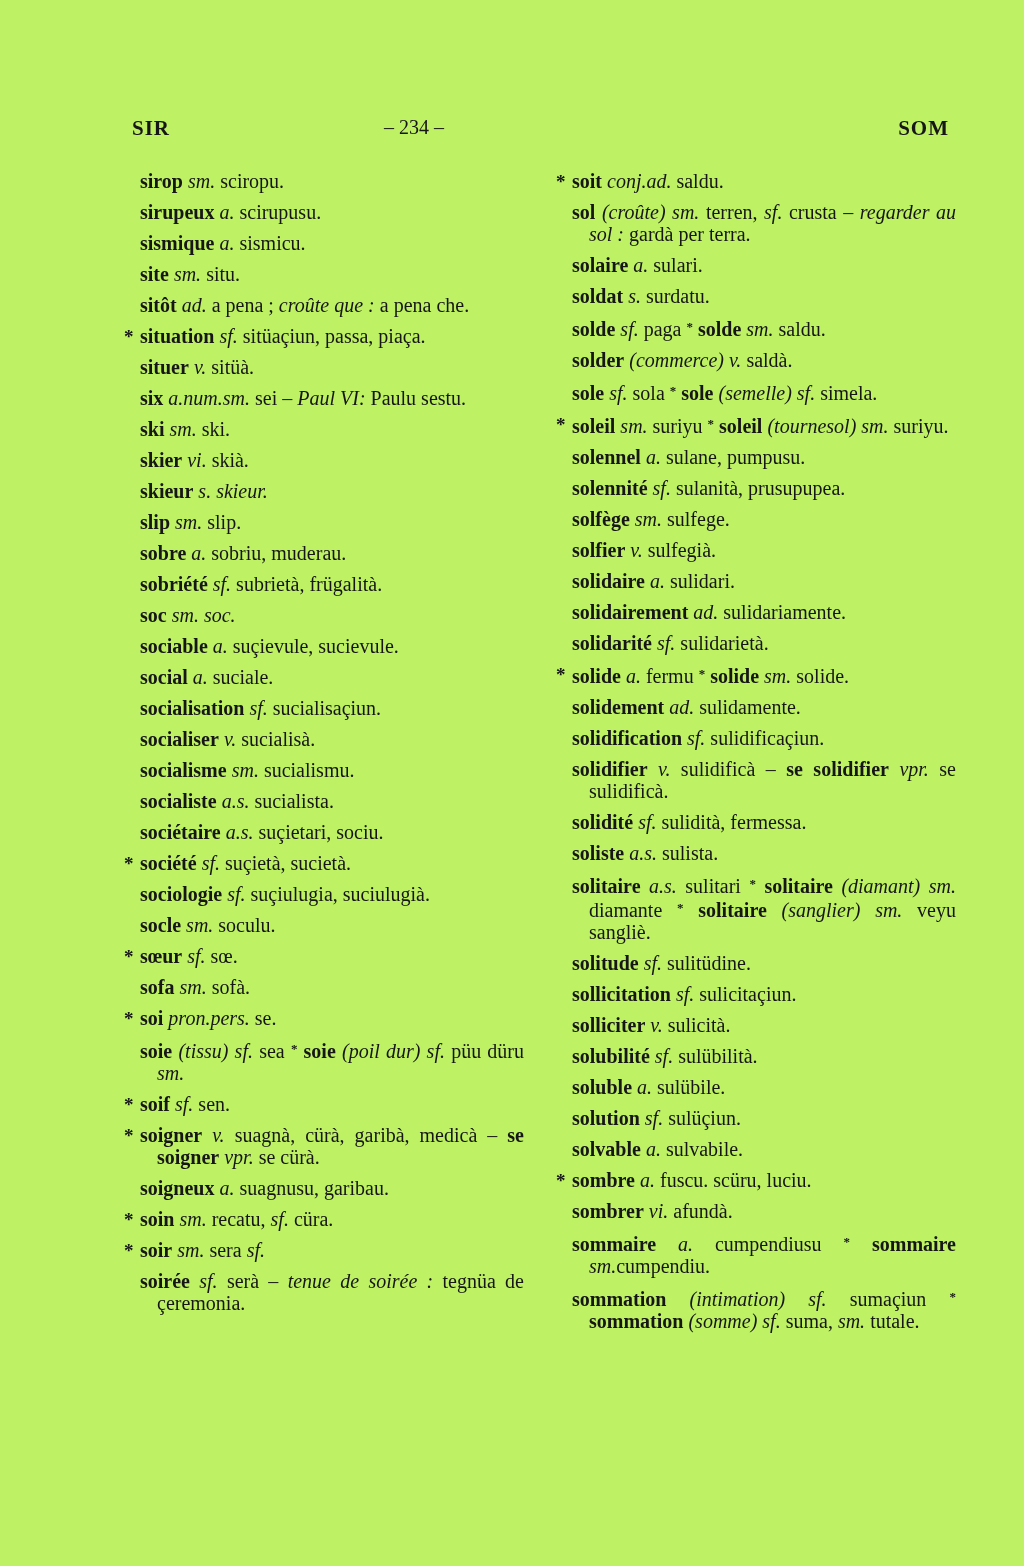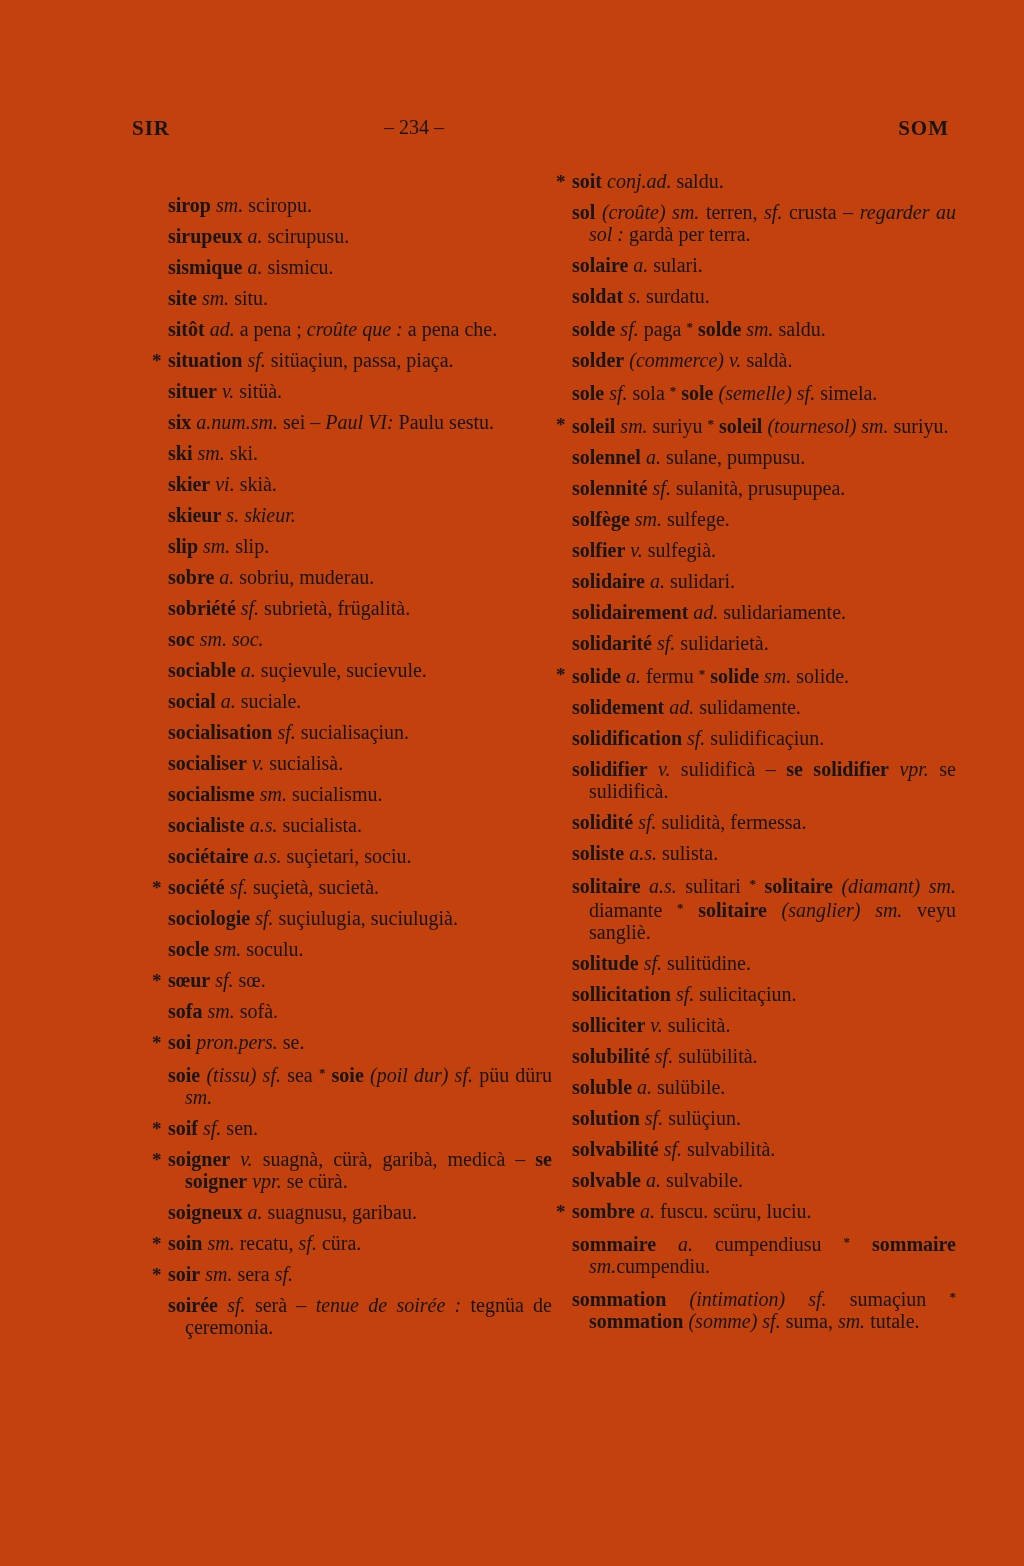--- a/index.html
+++ b/index.html
@@ -4,38 +4,38 @@
 <style>
   html, body { margin: 0; padding: 0; }
   body {
     width: 1024px; height: 1566px;
     background: #f4f4f2;
     font-family: "Liberation Serif", serif;
   }
   .page {
     position: relative;
     width: 1024px; height: 1566px;
-    background: #c2410c;
+    background: #bef264;
     color: #161616;
     overflow: hidden;
   }
   .header-left, .header-right {
     position: absolute; top: 116px;
     font-size: 21px; font-weight: 700; letter-spacing: 1px;
   }
   .header-left { left: 132px; }
   .header-right { right: 75px; }
   .header-center {
     position: absolute; top: 116px; left: 0; width: 828px;
     text-align: center; font-size: 20px; font-weight: 400;
   }
   .column {
     position: absolute; top: 170px; width: 384px;
   }
-  .column-left  { left: 168px; margin-top: 24px; }
+  .column-left  { left: 140px; }
   .column-right { left: 572px; }
   p.entry {
     margin: 0 0 9px 0;
     padding-left: 17px;
     text-indent: -17px;
     font-size: 20px;
     line-height: 22px;
     text-align: justify;
     position: relative;
     -moz-text-align-last: left; text-align-last: left;
@@ -115,19 +115,19 @@
       <p class="entry"><span class="seg-b">solidifier</span><span class="seg-i"> v.</span><span class="seg-r"> sulidificà – </span><span class="seg-b">se solidifier</span><span class="seg-i"> vpr.</span><span class="seg-r"> se sulidificà.</span></p>
       <p class="entry"><span class="seg-b">solidité</span><span class="seg-i"> sf.</span><span class="seg-r"> sulidità, fermessa.</span></p>
       <p class="entry"><span class="seg-b">soliste</span><span class="seg-i"> a.s.</span><span class="seg-r"> sulista.</span></p>
       <p class="entry"><span class="seg-b">solitaire</span><span class="seg-i"> a.s.</span><span class="seg-r"> sulitari </span><span class="seg-s">*</span><span class="seg-b"> solitaire</span><span class="seg-i"> (diamant) sm.</span><span class="seg-r"> diamante </span><span class="seg-s">*</span><span class="seg-b"> solitaire</span><span class="seg-i"> (sanglier) sm.</span><span class="seg-r"> veyu sangliè.</span></p>
       <p class="entry"><span class="seg-b">solitude</span><span class="seg-i"> sf.</span><span class="seg-r"> sulitüdine.</span></p>
       <p class="entry"><span class="seg-b">sollicitation</span><span class="seg-i"> sf.</span><span class="seg-r"> sulicitaçiun.</span></p>
       <p class="entry"><span class="seg-b">solliciter</span><span class="seg-i"> v.</span><span class="seg-r"> sulicità.</span></p>
       <p class="entry"><span class="seg-b">solubilité</span><span class="seg-i"> sf.</span><span class="seg-r"> sulübilità.</span></p>
       <p class="entry"><span class="seg-b">soluble</span><span class="seg-i"> a.</span><span class="seg-r"> sulübile.</span></p>
       <p class="entry"><span class="seg-b">solution</span><span class="seg-i"> sf.</span><span class="seg-r"> sulüçiun.</span></p>
-      <p class="entry"><span class="seg-b">solvabilité</span><span class="seg-i"> sf.</span><span class="seg-r"> sulvabilità.</span></p>
       <p class="entry"><span class="seg-b">solvable</span><span class="seg-i"> a.</span><span class="seg-r"> sulvabile.</span></p>
       <p class="entry"><span class="star">*</span><span class="seg-b">sombre</span><span class="seg-i"> a.</span><span class="seg-r"> fuscu. scüru, luciu.</span></p>
+      <p class="entry"><span class="seg-b">sombrer</span><span class="seg-i"> vi.</span><span class="seg-r"> afundà.</span></p>
       <p class="entry"><span class="seg-b">sommaire</span><span class="seg-i"> a.</span><span class="seg-r"> cumpendiusu </span><span class="seg-s">*</span><span class="seg-b"> sommaire</span><span class="seg-i"> sm.</span><span class="seg-r">cumpendiu.</span></p>
       <p class="entry"><span class="seg-b">sommation</span><span class="seg-i"> (intimation) sf.</span><span class="seg-r"> sumaçiun </span><span class="seg-s">*</span><span class="seg-b"> sommation</span><span class="seg-i"> (somme) sf.</span><span class="seg-r"> suma, </span><span class="seg-i">sm.</span><span class="seg-r"> tutale.</span></p>
     </div>
 </div>
 
 </body></html>

